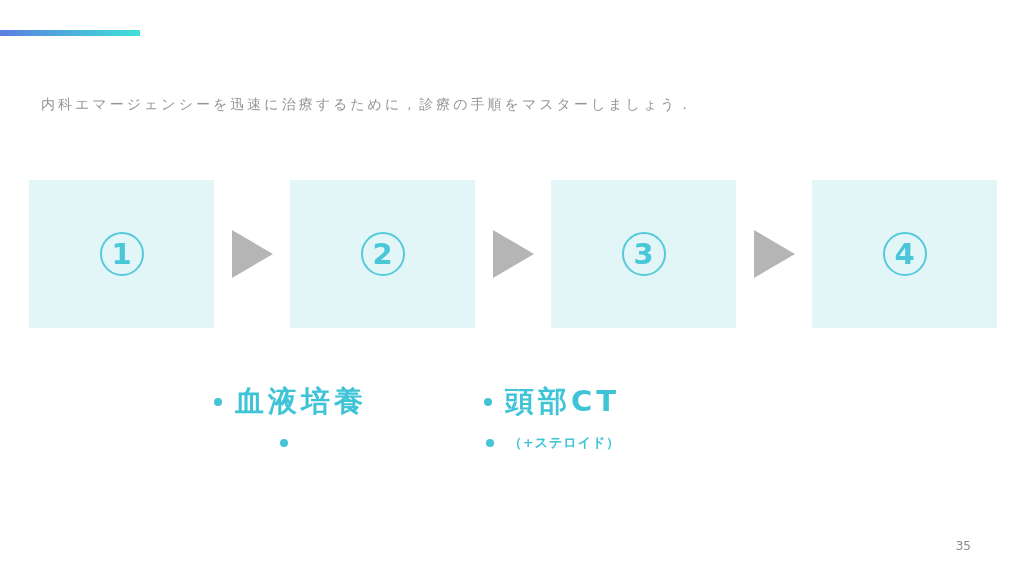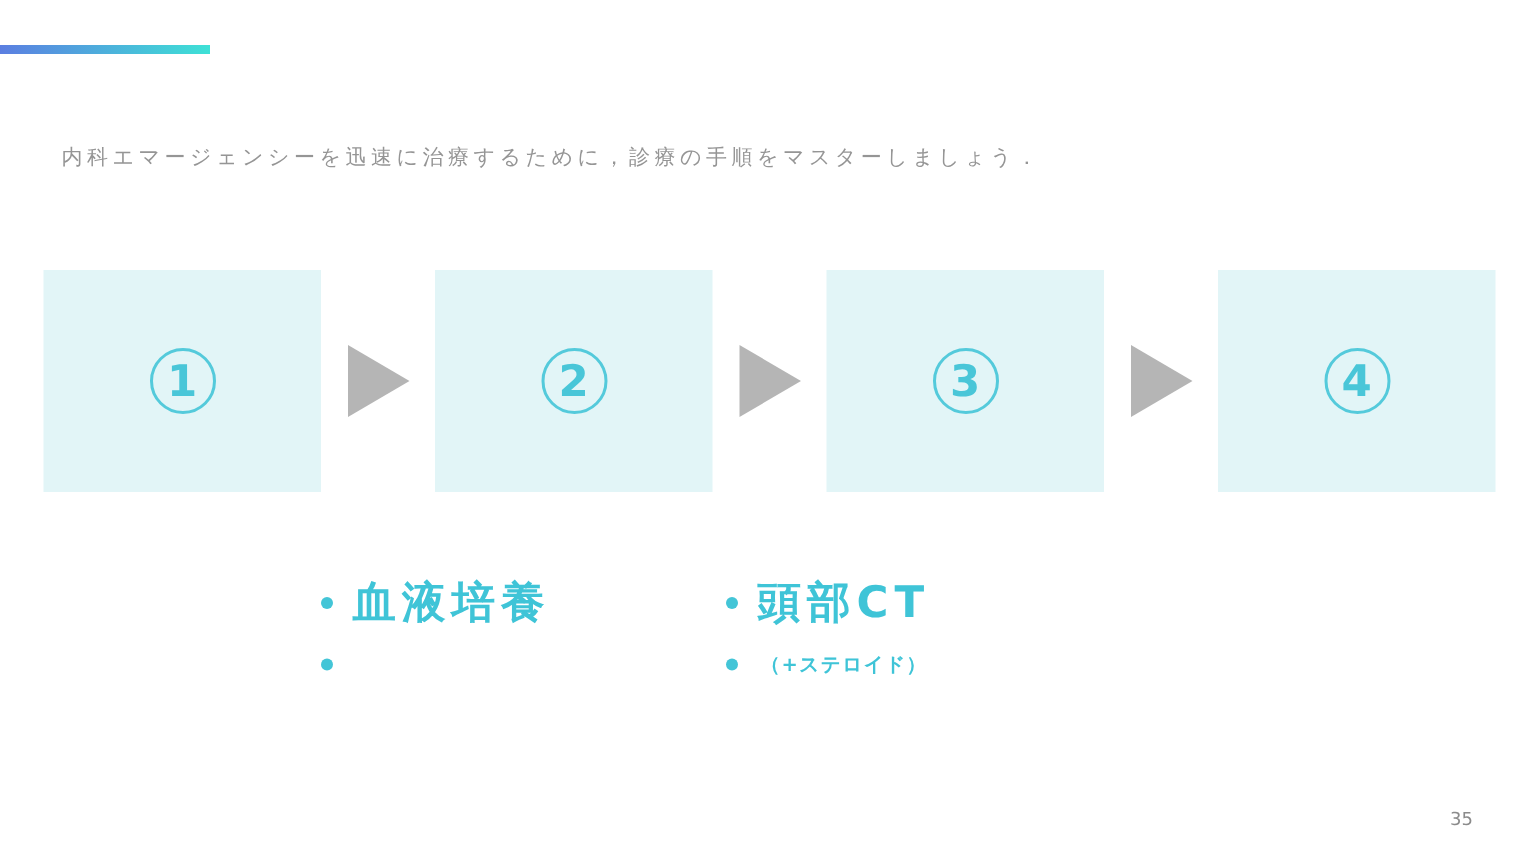--- a/index.html
+++ b/index.html
@@ -91,20 +91,21 @@
   .bullet-list {
     position: absolute;
     top: 381px;
   }
   .list-1 { left: 214px; }
   .list-2 { left: 484px; }
   .bullet-item {
     display: flex;
     align-items: center;
     height: 41px;
+    justify-content: center;
   }
   .dot {
     width: 8px;
     height: 8px;
     border-radius: 50%;
     background: #43c5d7;
     margin-right: 13px;
     flex: none;
   }
   .item-text {
@@ -117,21 +118,21 @@
   .item-suffix {
     font-size: 13px;
     font-weight: bold;
     letter-spacing: 1px;
     color: #3fc4d7;
     margin-left: 2px;
     white-space: nowrap;
   }
   .page-number {
     position: absolute;
-    right: 42px;
+    right: 53px;
     top: 539px;
     font-size: 12px;
     color: #8b8b8b;
   }
 </style>
 </head>
 <body>
 
 <div class="slide">
 

